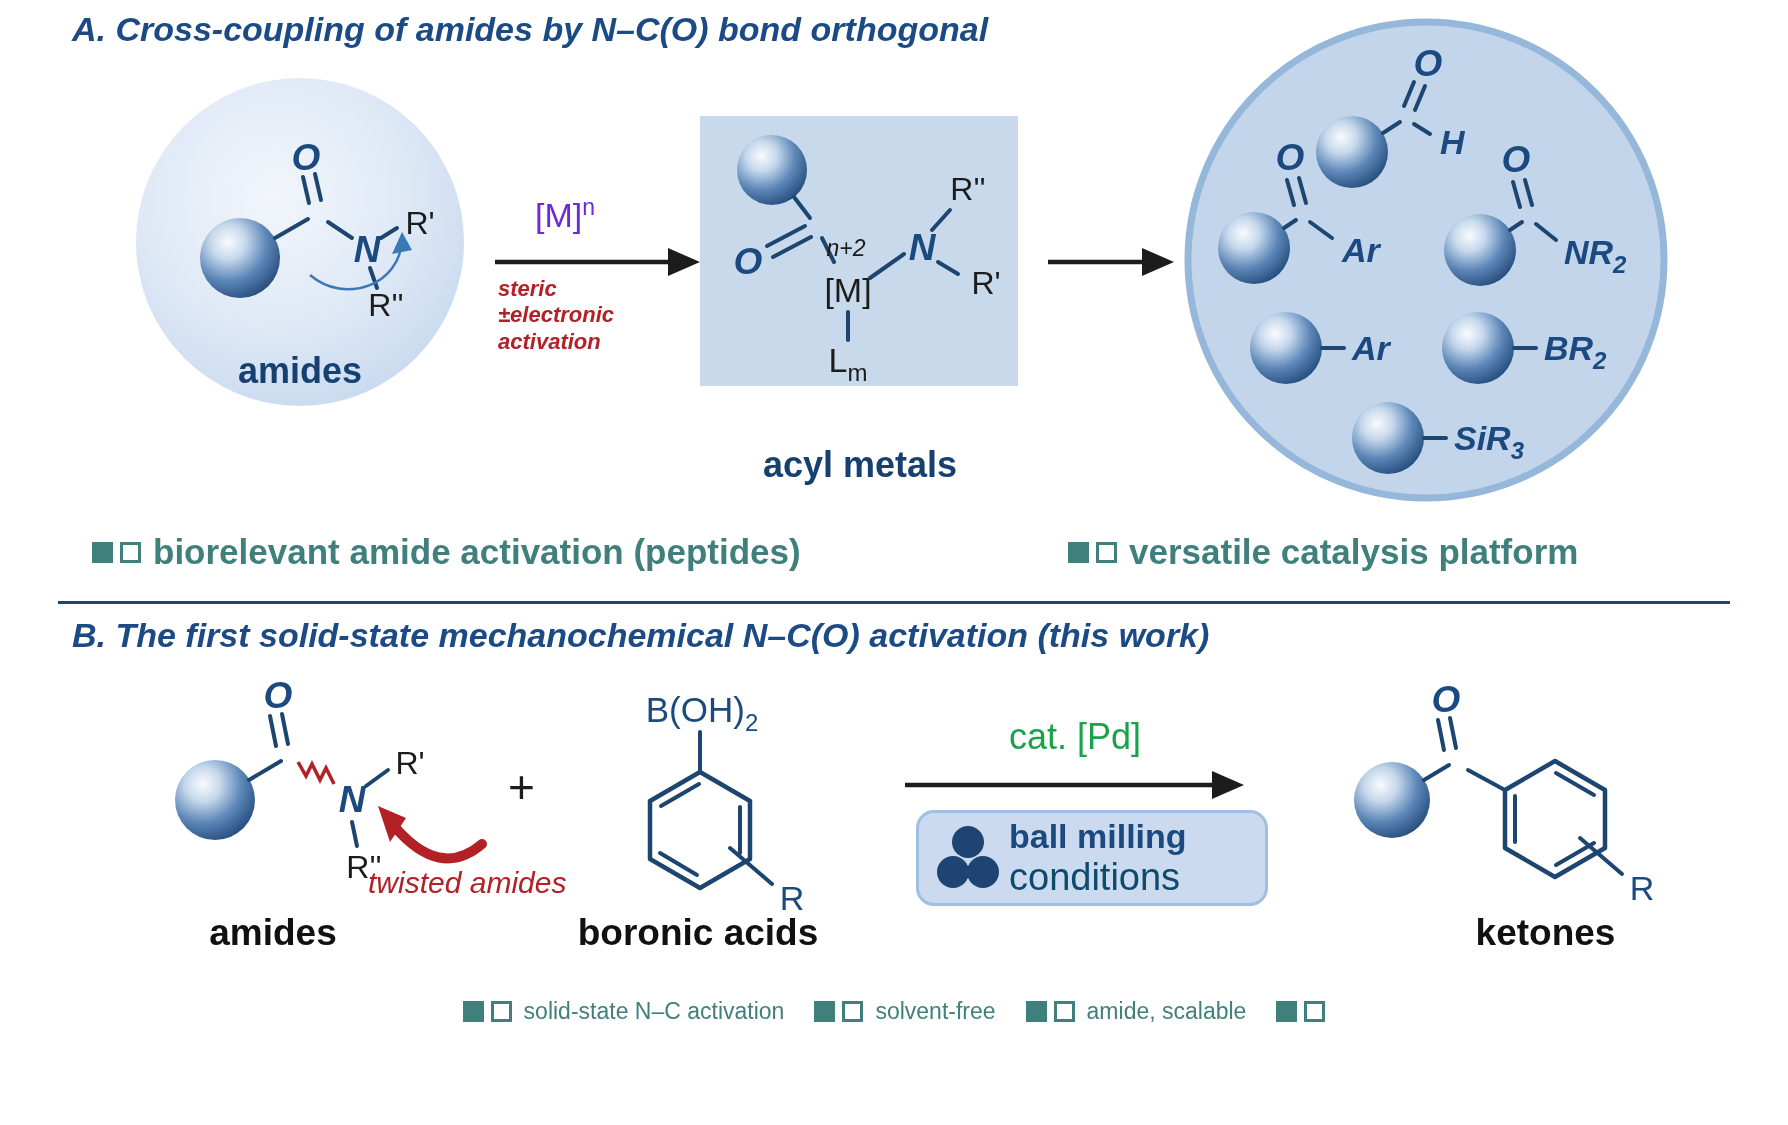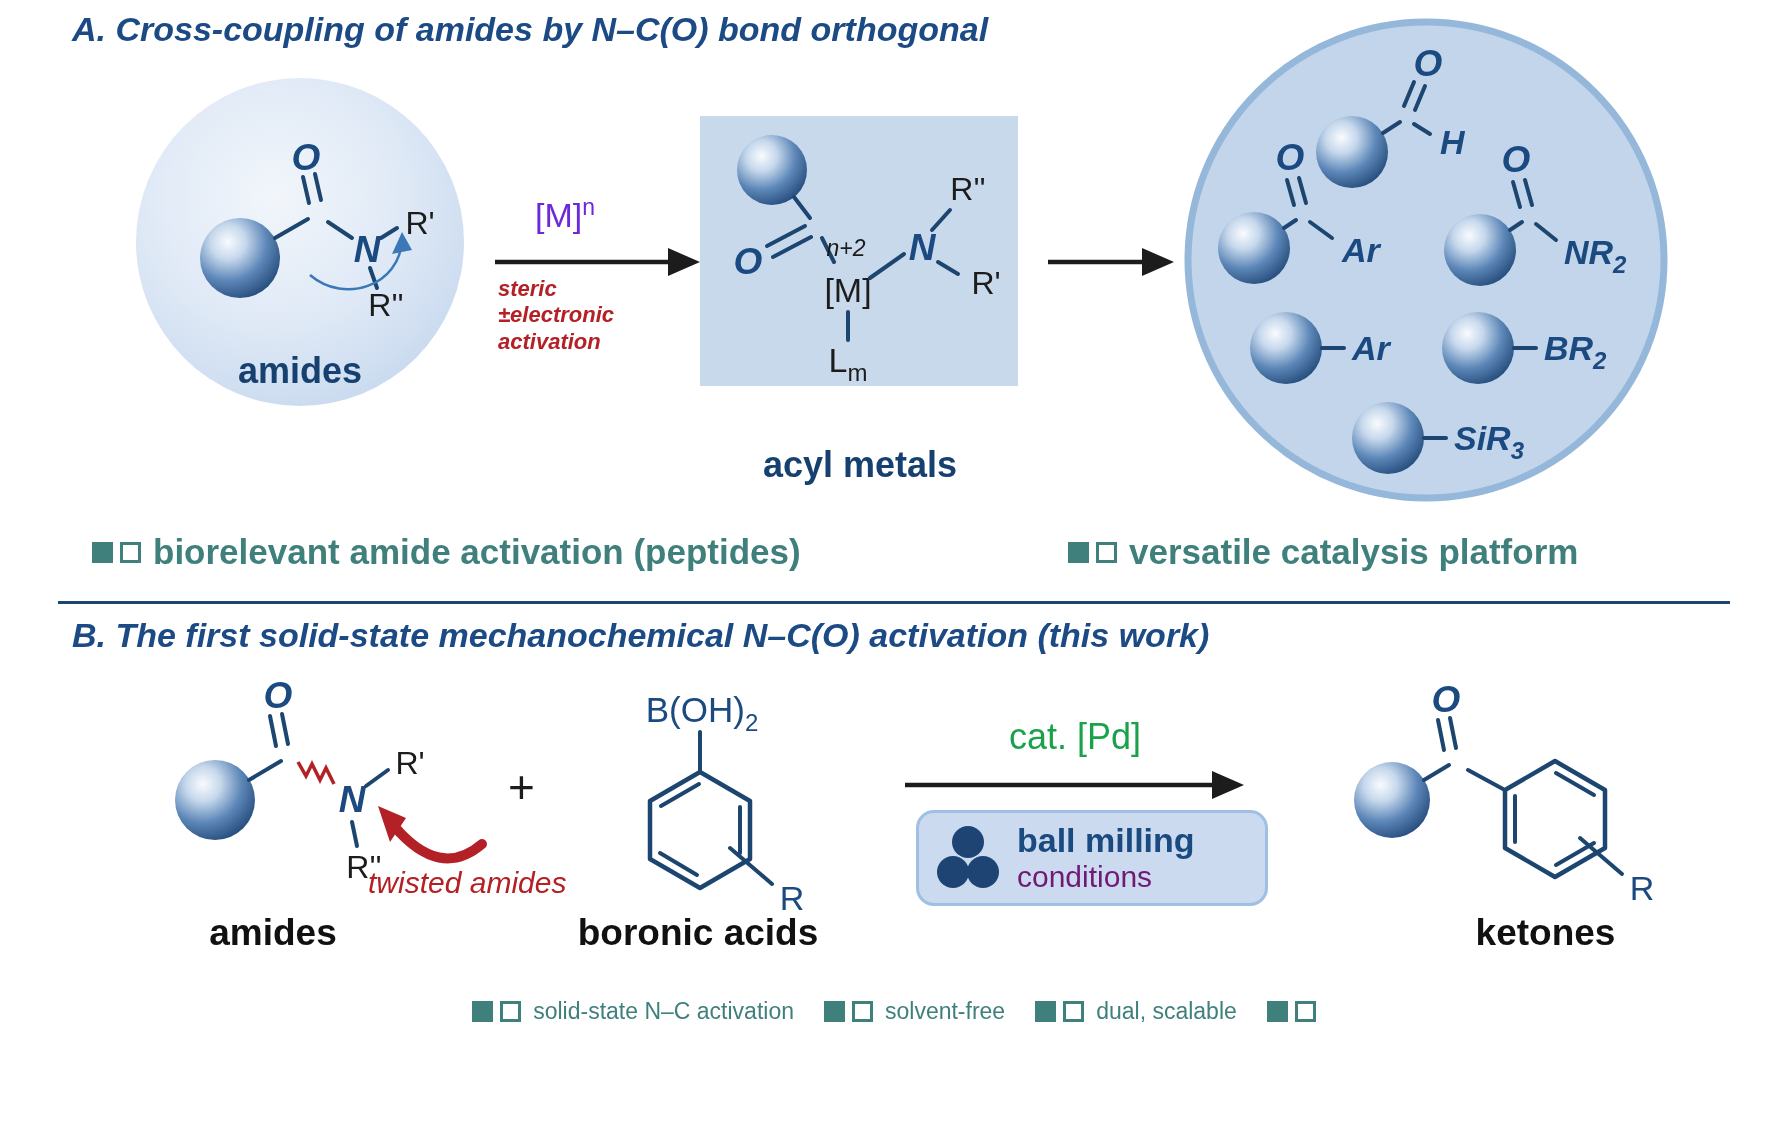--- a/index.html
+++ b/index.html
@@ -37,24 +37,24 @@
   .divider{background:#1c456f;height:3px}
 
   .bullet{display:flex;align-items:center;color:#40807c;white-space:nowrap}
   .bullet .txt{margin-left:12px}
   .sq-solid{display:inline-block;width:21px;height:21px;background:#40807c;flex:0 0 auto}
   .sq-open{display:inline-block;width:21px;height:21px;border:3px solid #40807c;background:#fff;margin-left:7px;flex:0 0 auto}
   .bullets-a{font-size:35px;font-weight:bold}
   .bullet-row{display:flex;justify-content:center;align-items:center;gap:30px;font-size:23px}
 
   .mill-box{width:352px;height:96px;background:#cbdaee;border:3px solid #9fc0e2;border-radius:18px;
-            display:flex;align-items:center;gap:16px;padding:8px 16px}
+            display:flex;align-items:center;gap:8px;padding:8px 16px}
   .mill-text{display:flex;flex-direction:column;line-height:1.15}
   .mill-line1{font-size:34px;font-weight:bold;color:#1a4a80}
-  .mill-line2{font-size:30px;color:#701a75}
+  .mill-line2{font-size:38px;color:#0c4a6e}
 </style>
 </head>
 <body>
 
 <div class="stage">
 
   <svg class="art" width="1788" height="1125" viewBox="0 0 1788 1125">
     <defs>
       <radialGradient id="ballG" cx="35%" cy="30%" r="78%">
         <stop offset="0%" stop-color="#f9fbfe"></stop>
@@ -290,21 +290,21 @@
       <span class="txt">solid-state N–C activation</span>
     </div>
     <div class="bullet">
       <span class="sq-solid"></span>
       <span class="sq-open"></span>
       <span class="txt">solvent-free</span>
     </div>
     <div class="bullet">
       <span class="sq-solid"></span>
       <span class="sq-open"></span>
-      <span class="txt">dual, scalable</span>
+      <span class="txt">amide, scalable</span>
     </div>
     <div class="bullet">
       <span class="sq-solid"></span>
       <span class="sq-open"></span>
     </div>
   </div>
 
 
 </div>
 

